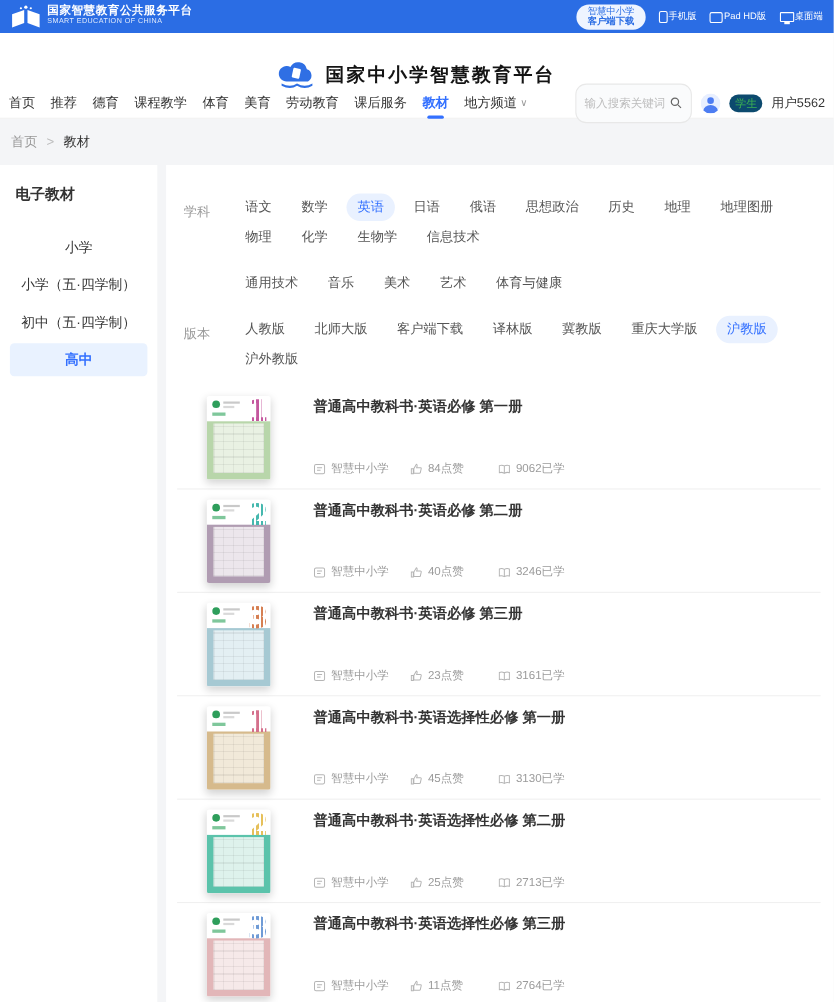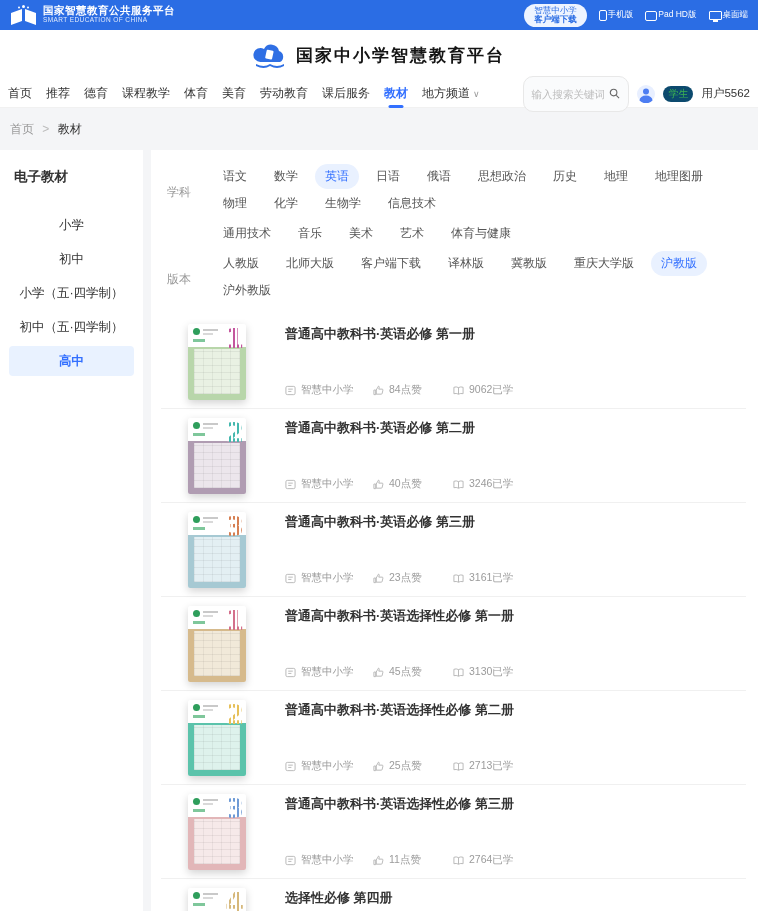--- a/index.html
+++ b/index.html
@@ -18,21 +18,21 @@
   .dl-pill .b { font-weight:bold; }
   .devices { display:flex; gap:12px; margin-left:12px; }
   .device { display:flex; flex-direction:row; align-items:center; gap:1px; color:#fff;
     font-size:8.5px; cursor:pointer; }
   .ic-phone { width:8px; height:11px; border:1px solid #fff; border-radius:2px; }
   .ic-pad   { width:12px; height:10px; border:1px solid #fff; border-radius:2px; margin-top:1px; }
   .ic-desk  { width:13px; height:9px; border:1px solid #fff; border-radius:1px; position:relative; margin-top:1px; }
   .ic-desk:after { content:""; position:absolute; left:3px; bottom:-3px; width:5px; height:2px; background:#fff; }
 
   
-  .siteheader { height:50px; background:#fff; display:flex; align-items:center; justify-content:center; gap:9px; }
+  .siteheader { height:50px; background:#fff; display:flex; align-items:flex-end; justify-content:center; gap:9px; }
   .site-title { font-size:17px; font-weight:bold; color:#141414; letter-spacing:2px; }
 
   
   .nav { height:28px; background:#fff; display:flex; align-items:center; padding:0 8px;
     border-bottom:1px solid #f1f1f1; }
   .nav-items { display:flex; align-items:center; gap:14px; }
   .nav-item { font-size:12px; color:#333; cursor:pointer; position:relative; height:28px;
     display:flex; align-items:center; white-space:nowrap; }
   .nav-item.active { color:#3370ff; font-weight:bold; }
   .nav-item.active:after { content:""; position:absolute; left:50%; transform:translateX(-50%);
@@ -59,21 +59,21 @@
   .sb-list { margin-top:24px; }
   .sb-item { height:30px; margin:0 9px 4px; display:flex; align-items:center; justify-content:center;
     font-size:12.5px; color:#333; border-radius:4px; cursor:pointer; white-space:nowrap; }
   .sb-item.active { background:#e9f2ff; color:#3370ff; font-weight:bold; }
 
   .main { flex:1; background:#fff; padding:14px 12px 0 10px; }
 
   
   .filter-row { display:flex; font-size:12px; margin-bottom:5px; align-items:flex-start; }
   .filter-label { width:34px; color:#999; margin:20px 12px 0 6px; flex-shrink:0; }
-  .filter-items { display:flex; flex-wrap:wrap; column-gap:7px; row-gap:2px; }
+  .filter-items { display:flex; flex-wrap:wrap; column-gap:7px; row-gap:2px;margin-top:12px; }
   .f-item { padding:4px 10px; color:#555; border-radius:13px; cursor:pointer; white-space:nowrap; }
   .f-item.active { background:#e9f1ff; color:#3370ff; }
 
   
   .book-list { margin-top:12px; }
   .book-row { display:flex; gap:39px; padding:9px 0 8px 27px; border-bottom:1px solid #f0f0f0; cursor:pointer; }
   .cover { width:58px; height:76px; flex-shrink:0; position:relative; background:#fff;
     border-radius:2px; box-shadow:0 3px 8px rgba(0,0,0,.18); overflow:hidden; }
   .cover-dot { position:absolute; left:5px; top:4px; width:7px; height:7px; border-radius:50%; background:#2e9e5b; z-index:2; }
   .cover-line1 { position:absolute; left:15px; top:5px; width:15px; height:2px; background:#c9c9c9; z-index:2; }
@@ -181,21 +181,20 @@
   <span class="sep">&gt;</span>
   <span class="current">教材</span>
 </div>
 
 <div class="layout">
 
   <div class="sidebar">
     <div class="sb-title">电子教材</div>
     <div class="sb-list">
       <div class="sb-item">小学</div>
-      <div class="sb-item">初中</div>
       <div class="sb-item">小学（五·四学制）</div>
       <div class="sb-item">初中（五·四学制）</div>
       <div class="sb-item active">高中</div>
     </div>
   </div>
 
   <div class="main">
 
     <div class="filter-row">
       <div class="filter-label">学科</div>

